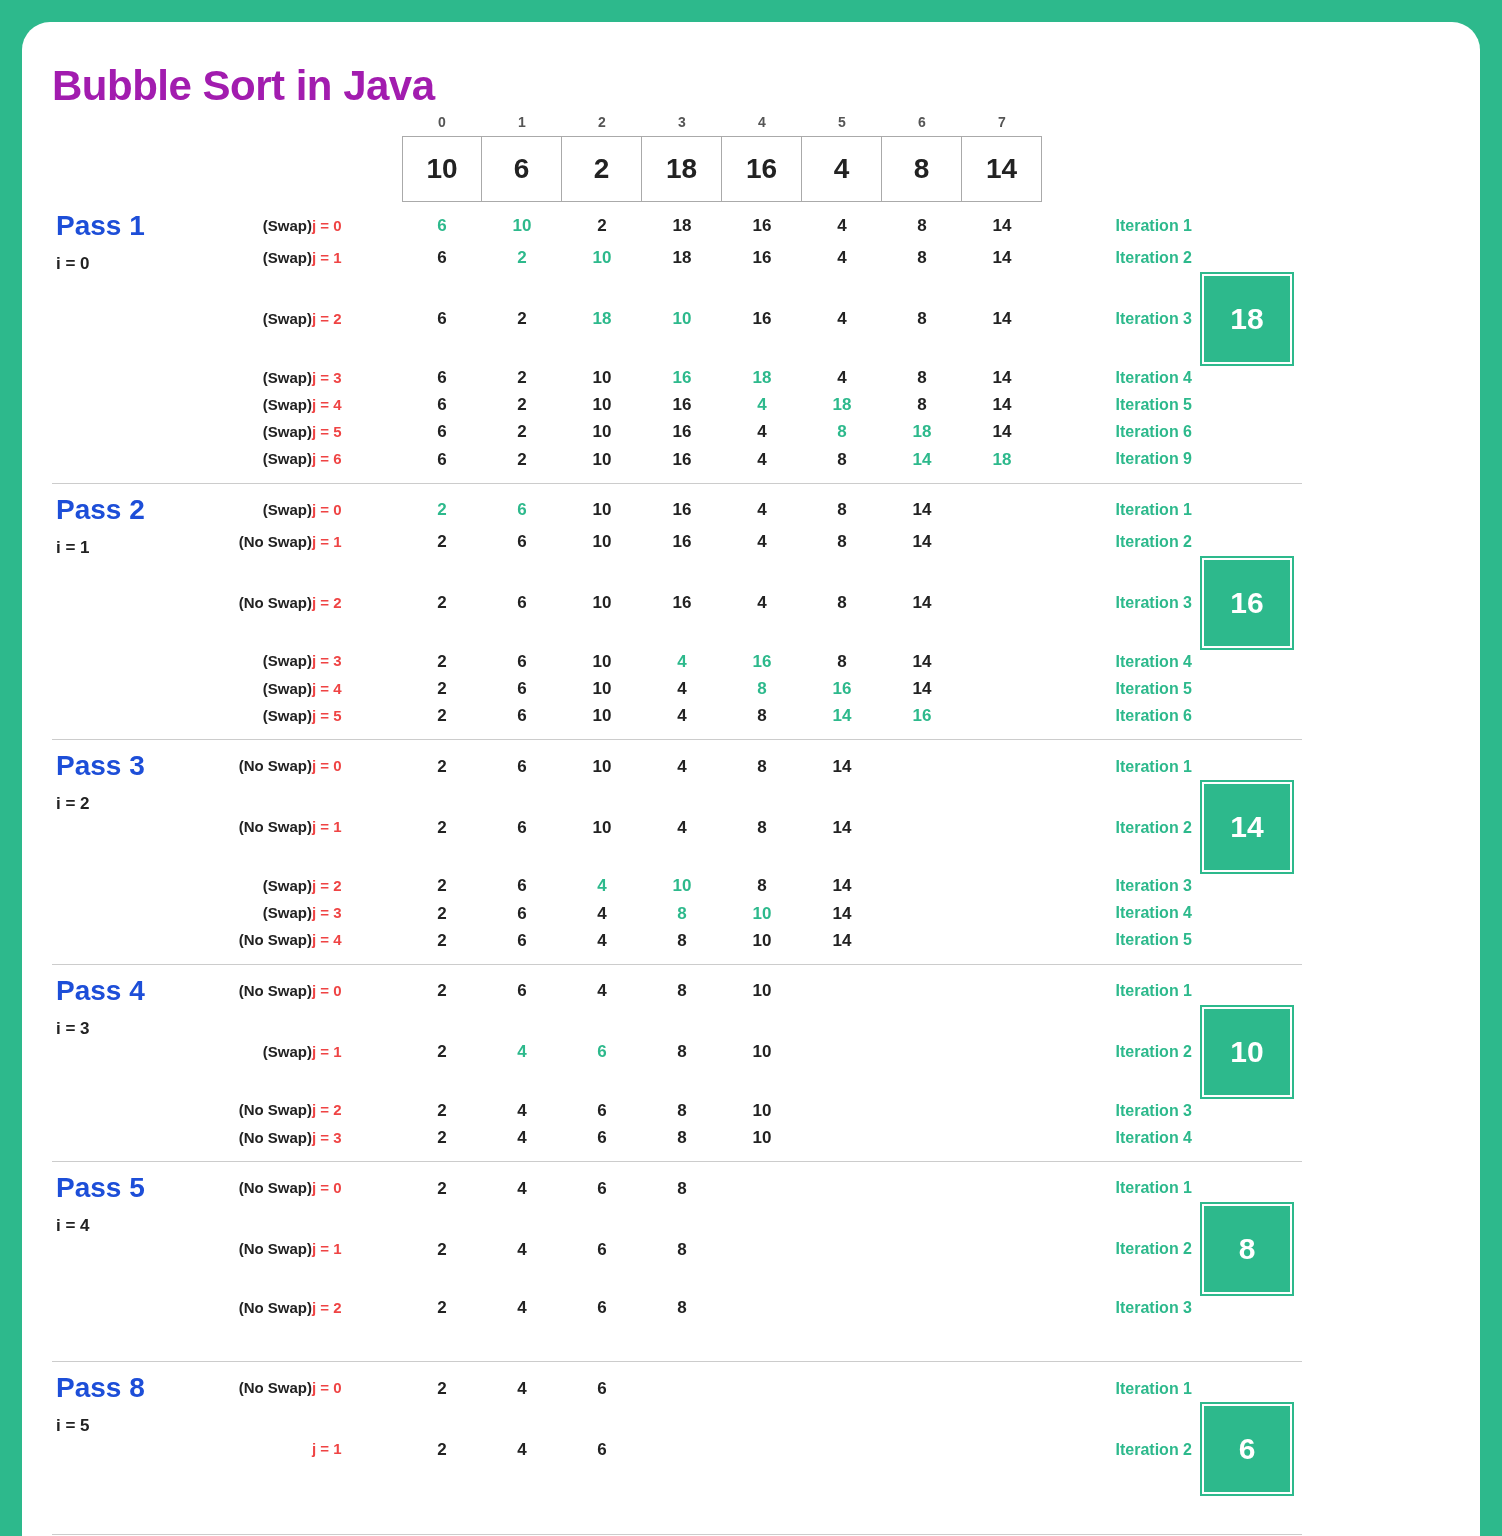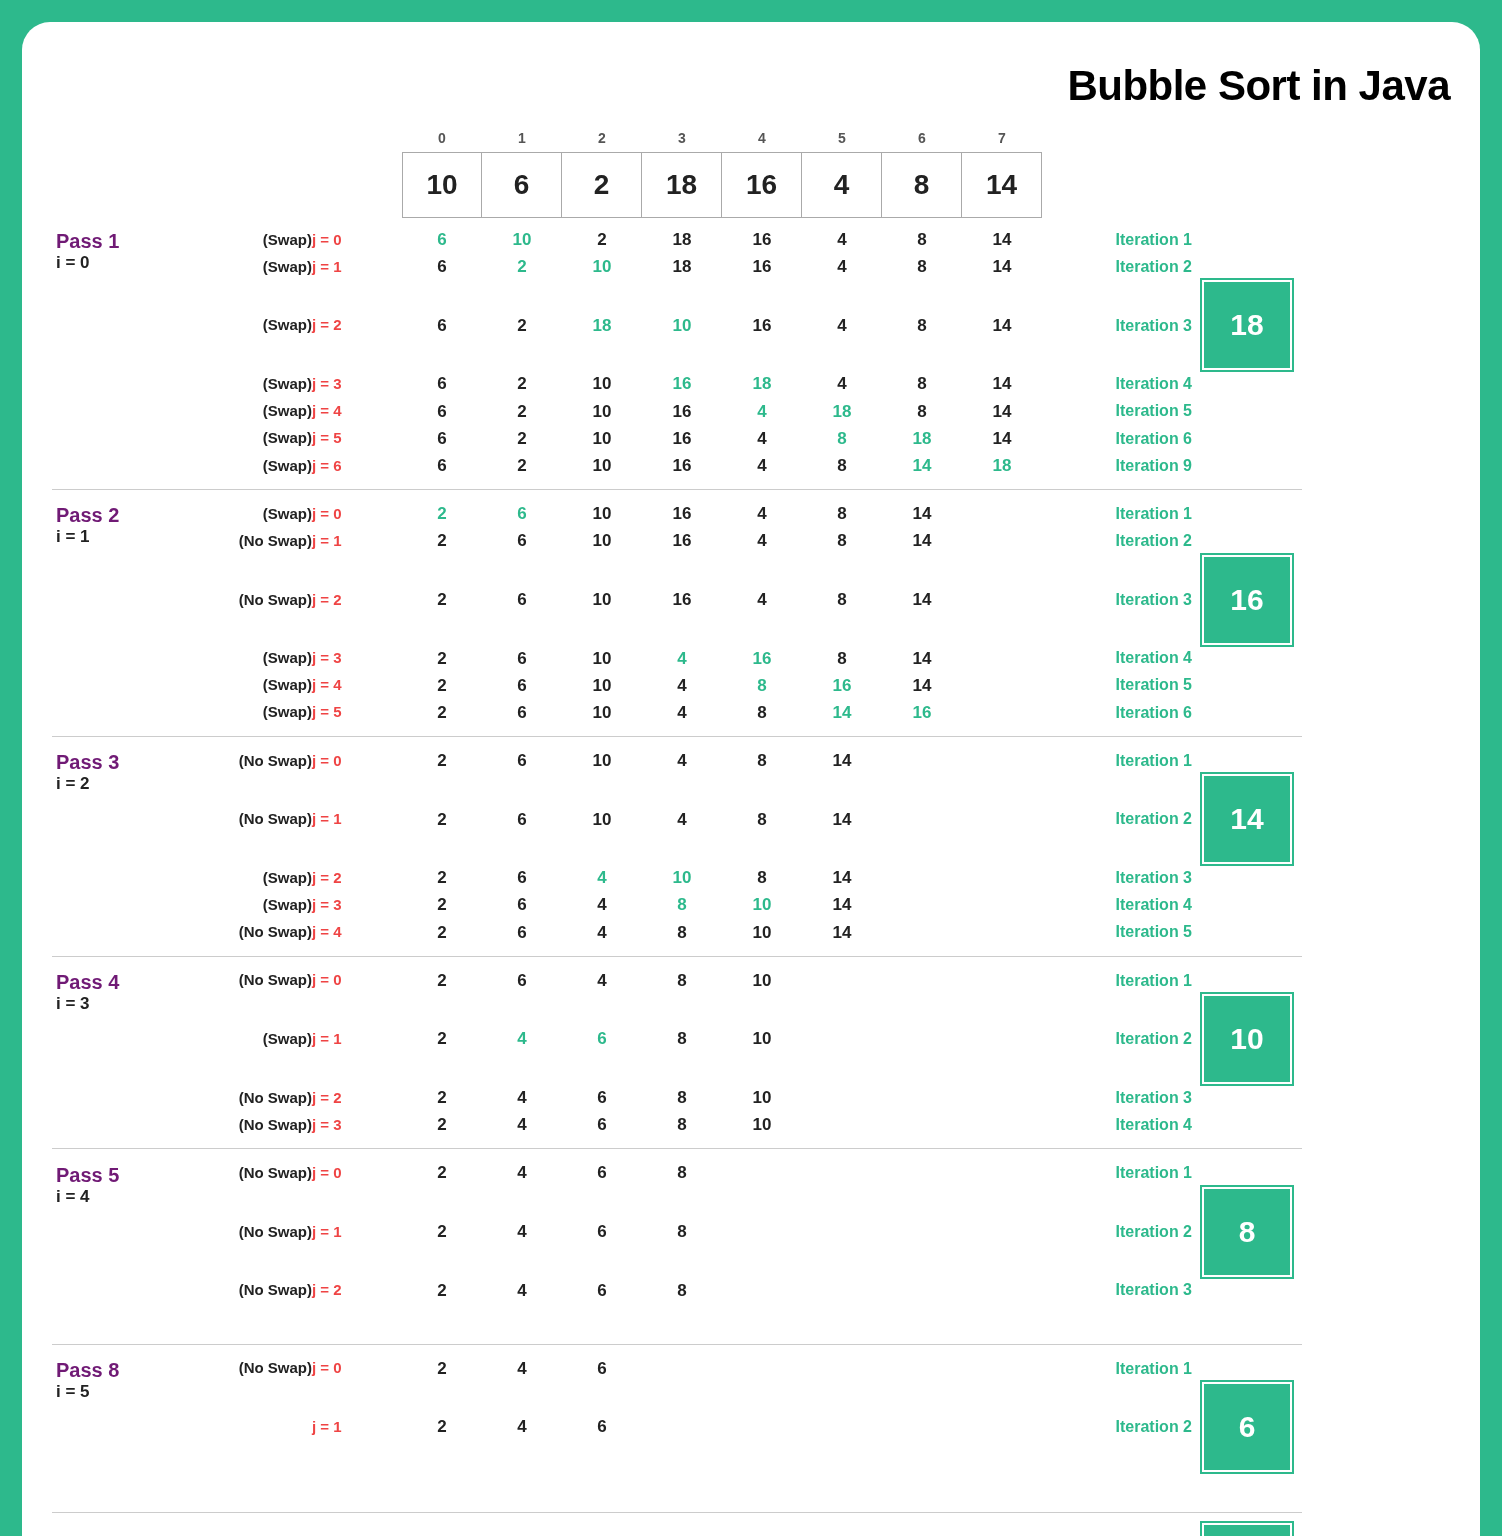--- a/index.html
+++ b/index.html
@@ -10,25 +10,25 @@
     width: 1502px;
   }
   .card {
     background: #fff;
     border-radius: 28px;
     padding: 30px 30px 40px 30px;
     min-height: 1492px;
     position: relative;
   }
   .title {
-    text-align: right;
+    text-align: left;
     font-size: 42px;
     font-weight: 800;
-    color: #000000;
-    margin: 10px 0 20px 0;
+    color: #a21caf;
+    margin: 10px 0 4px 0;
     letter-spacing: -0.5px;
   }
 
   
   .grid {
     display: grid;
     grid-template-columns: 130px 130px 90px repeat(8, 80px) 150px 110px;
     align-items: center;
     column-gap: 0;
   }
@@ -47,32 +47,33 @@
     display: flex;
     align-items: center;
     justify-content: center;
     font-size: 28px;
     font-weight: 800;
     color: #222;
   }
   .arr-cell + .arr-cell { border-left: none; }
 
   .pass-lbl {
-    font-size: 20px;
+    font-size: 28px;
     font-weight: 800;
-    color: #701a75;
+    color: #1d4ed8;
     align-self: end;
     padding-left: 4px;
   }
   .i-lbl {
     font-size: 17px;
     font-weight: 700;
     color: #222;
     padding-left: 4px;
     align-self: start;
+    margin-top: 12px;
   }
 
   .swap-note {
     text-align: right;
     font-size: 15px;
     font-weight: 700;
     color: #222;
   }
   .j-lbl {
     font-size: 15px;

